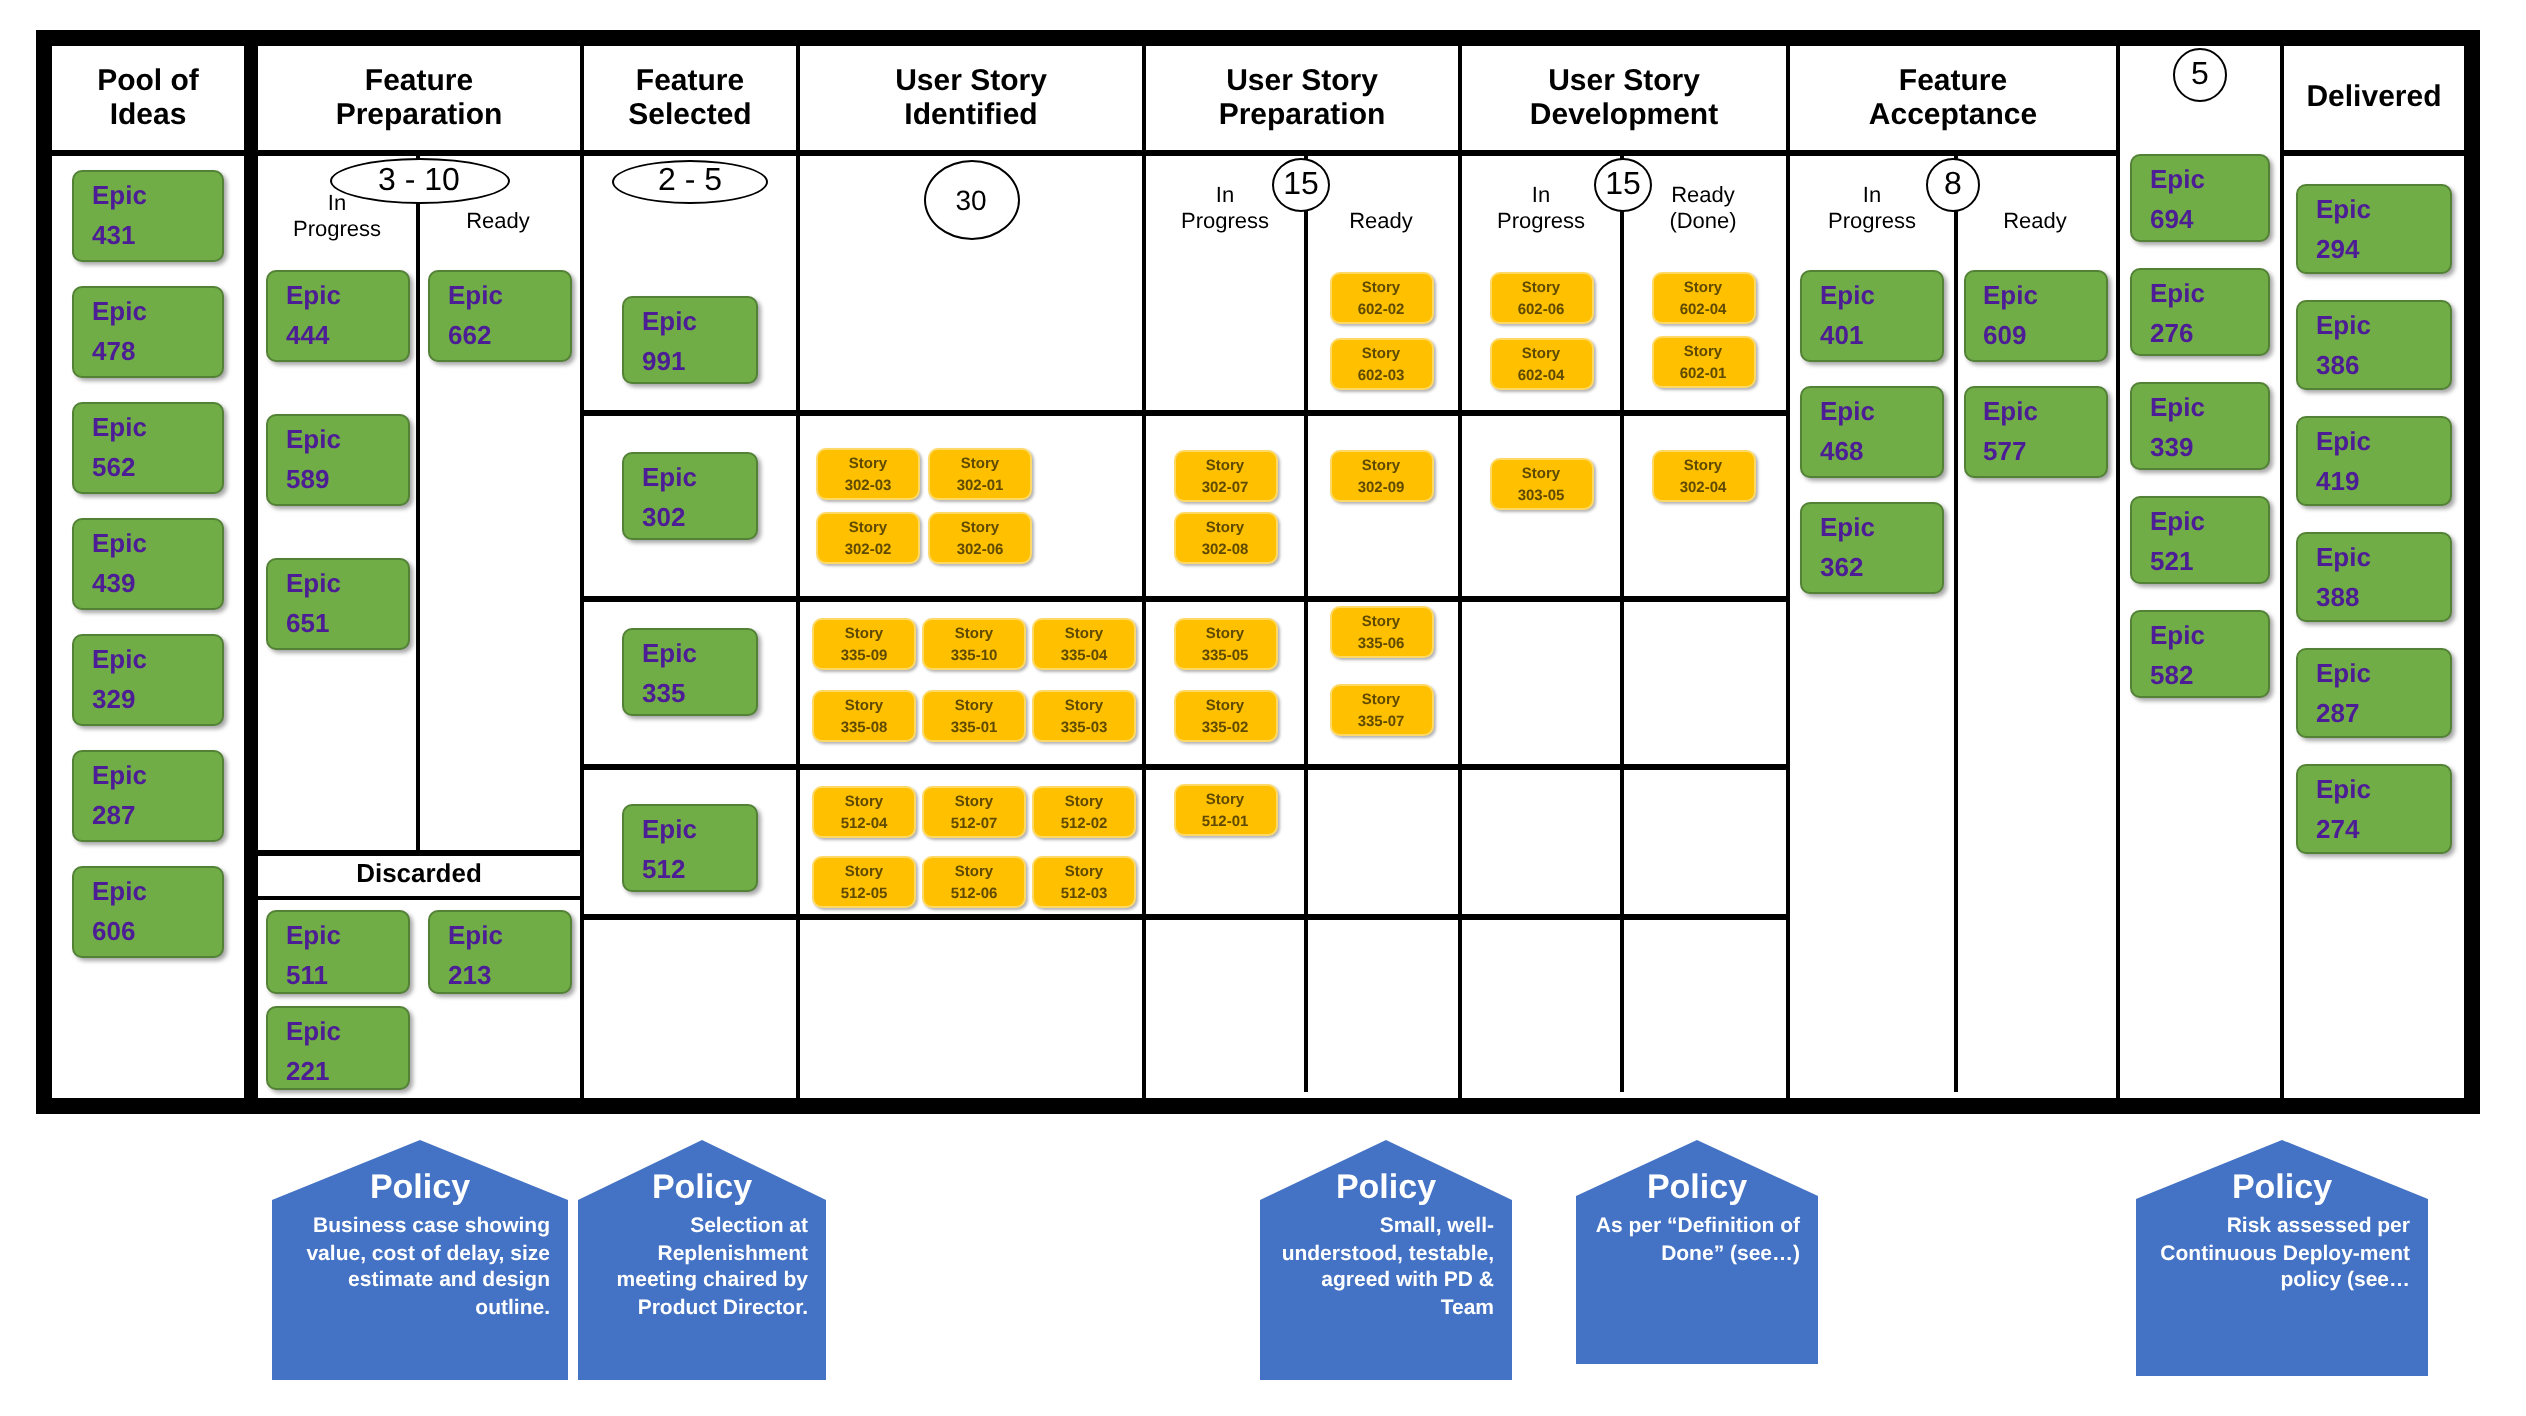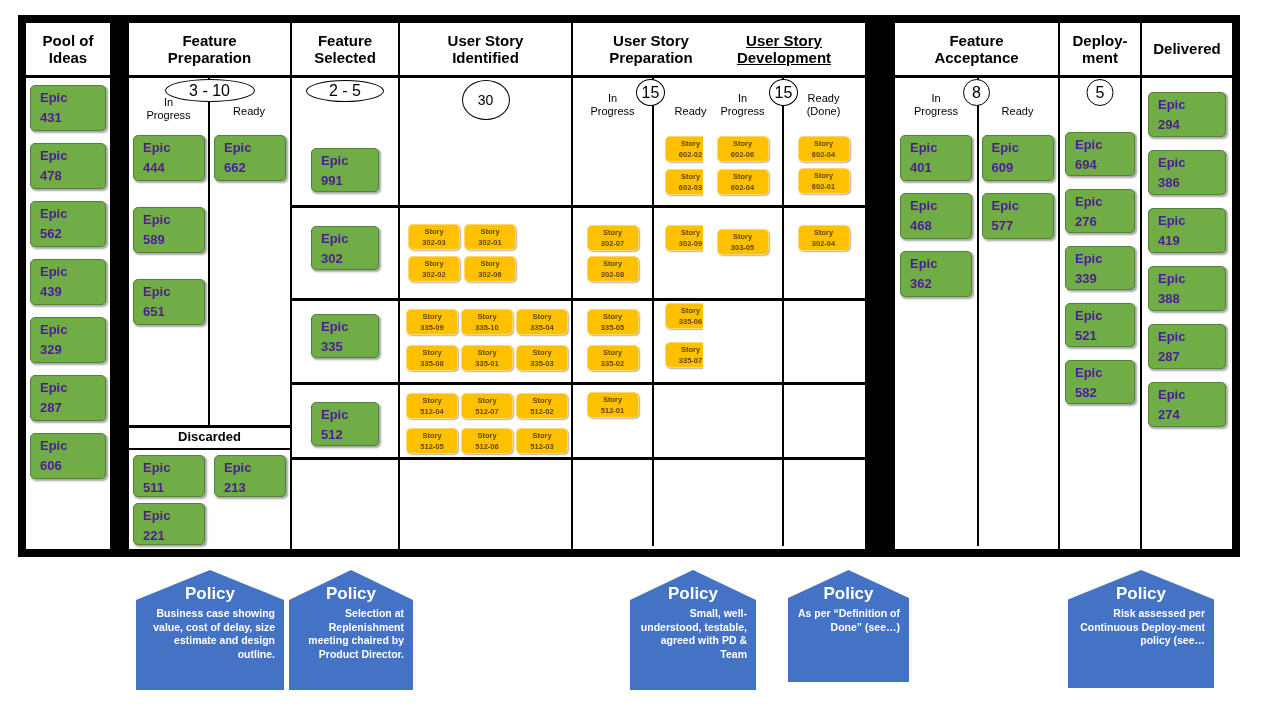--- a/index.html
+++ b/index.html
@@ -30,21 +30,21 @@
             clip-path:polygon(50% 0, 100% 25%, 100% 100%, 0 100%, 0 25%); }
   .ptitle { font-size:17px; font-weight:bold; }
   .pbody { font-size:10.5px; font-weight:bold; line-height:1.3; padding:3px 9px 0;text-align:right; }
 </style>
 </head>
 <body>
 
 <div class="page">
   <div class="board">
 
-    <div class="col" style="left:8px;width:84px;">
+    <div class="col" style="left:8px;width:96px;">
       <div class="col-header">
           <span class="hdr" style="max-width:80px;">Pool of Ideas</span>
         </div>
       <div class="col-body">
         <div class="stack" style="padding-top:7px;gap:12px;">
           <div class="epic">
               <span>Epic</span>
               <span>431</span>
             </div>
           <div class="epic">
@@ -307,21 +307,21 @@
           <div class="half" style="left:79px;width:77px;"></div>
         </div>
         <div class="lane-row hfill"></div>
         <div class="vdiv" style="left:79px;top:0;height:468px;"></div>
         <div class="sublabel" style="left:0;width:79px;top:14px;"><span style="display:inline-block;width:50px;">In Progress</span></div>
         <div class="sublabel" style="left:79px;width:77px;top:27px;">Ready</div>
         <div class="wip" style="left:63px;top:1px;width:29px;height:27px;">15</div>
       </div>
     </div>
 
-    <div class="col" style="left:685px;width:162px;text-decoration:underline;">
+    <div class="col" style="left:713px;width:162px;">
       <div class="col-header">
           <span class="hdr" style="max-width:110px;">User Story Development</span>
         </div>
       <div class="col-body">
         <div class="lane-row h130">
           <div class="half" style="left:0;width:79px;padding-top:58px;gap:7px;">
             <div class="story">
                 <span>Story</span>
                 <span>602-06</span>
               </div>
@@ -395,23 +395,20 @@
             </div>
         </div>
         <div class="vdiv" style="left:82px;top:0;height:468px;"></div>
         <div class="sublabel" style="left:0;width:82px;top:14px;"><span style="display:inline-block;width:50px;">In Progress</span></div>
         <div class="sublabel" style="left:82px;width:81px;top:27px;">Ready</div>
         <div class="wip" style="left:68px;top:1px;width:27px;height:27px;">8</div>
       </div>
     </div>
 
     <div class="col" style="left:1042px;width:80px;">
-      <div class="col-header">
-          <span class="hdr" style="max-width:60px;">Deploy-ment</span>
-        </div>
       <div class="col-body">
         <div class="stack" style="padding-top:54px;gap:13px;">
           <div class="epic" style="width:70px;height:44px;">
               <span>Epic</span>
               <span>694</span>
             </div>
           <div class="epic" style="width:70px;height:44px;">
               <span>Epic</span>
               <span>276</span>
             </div>

